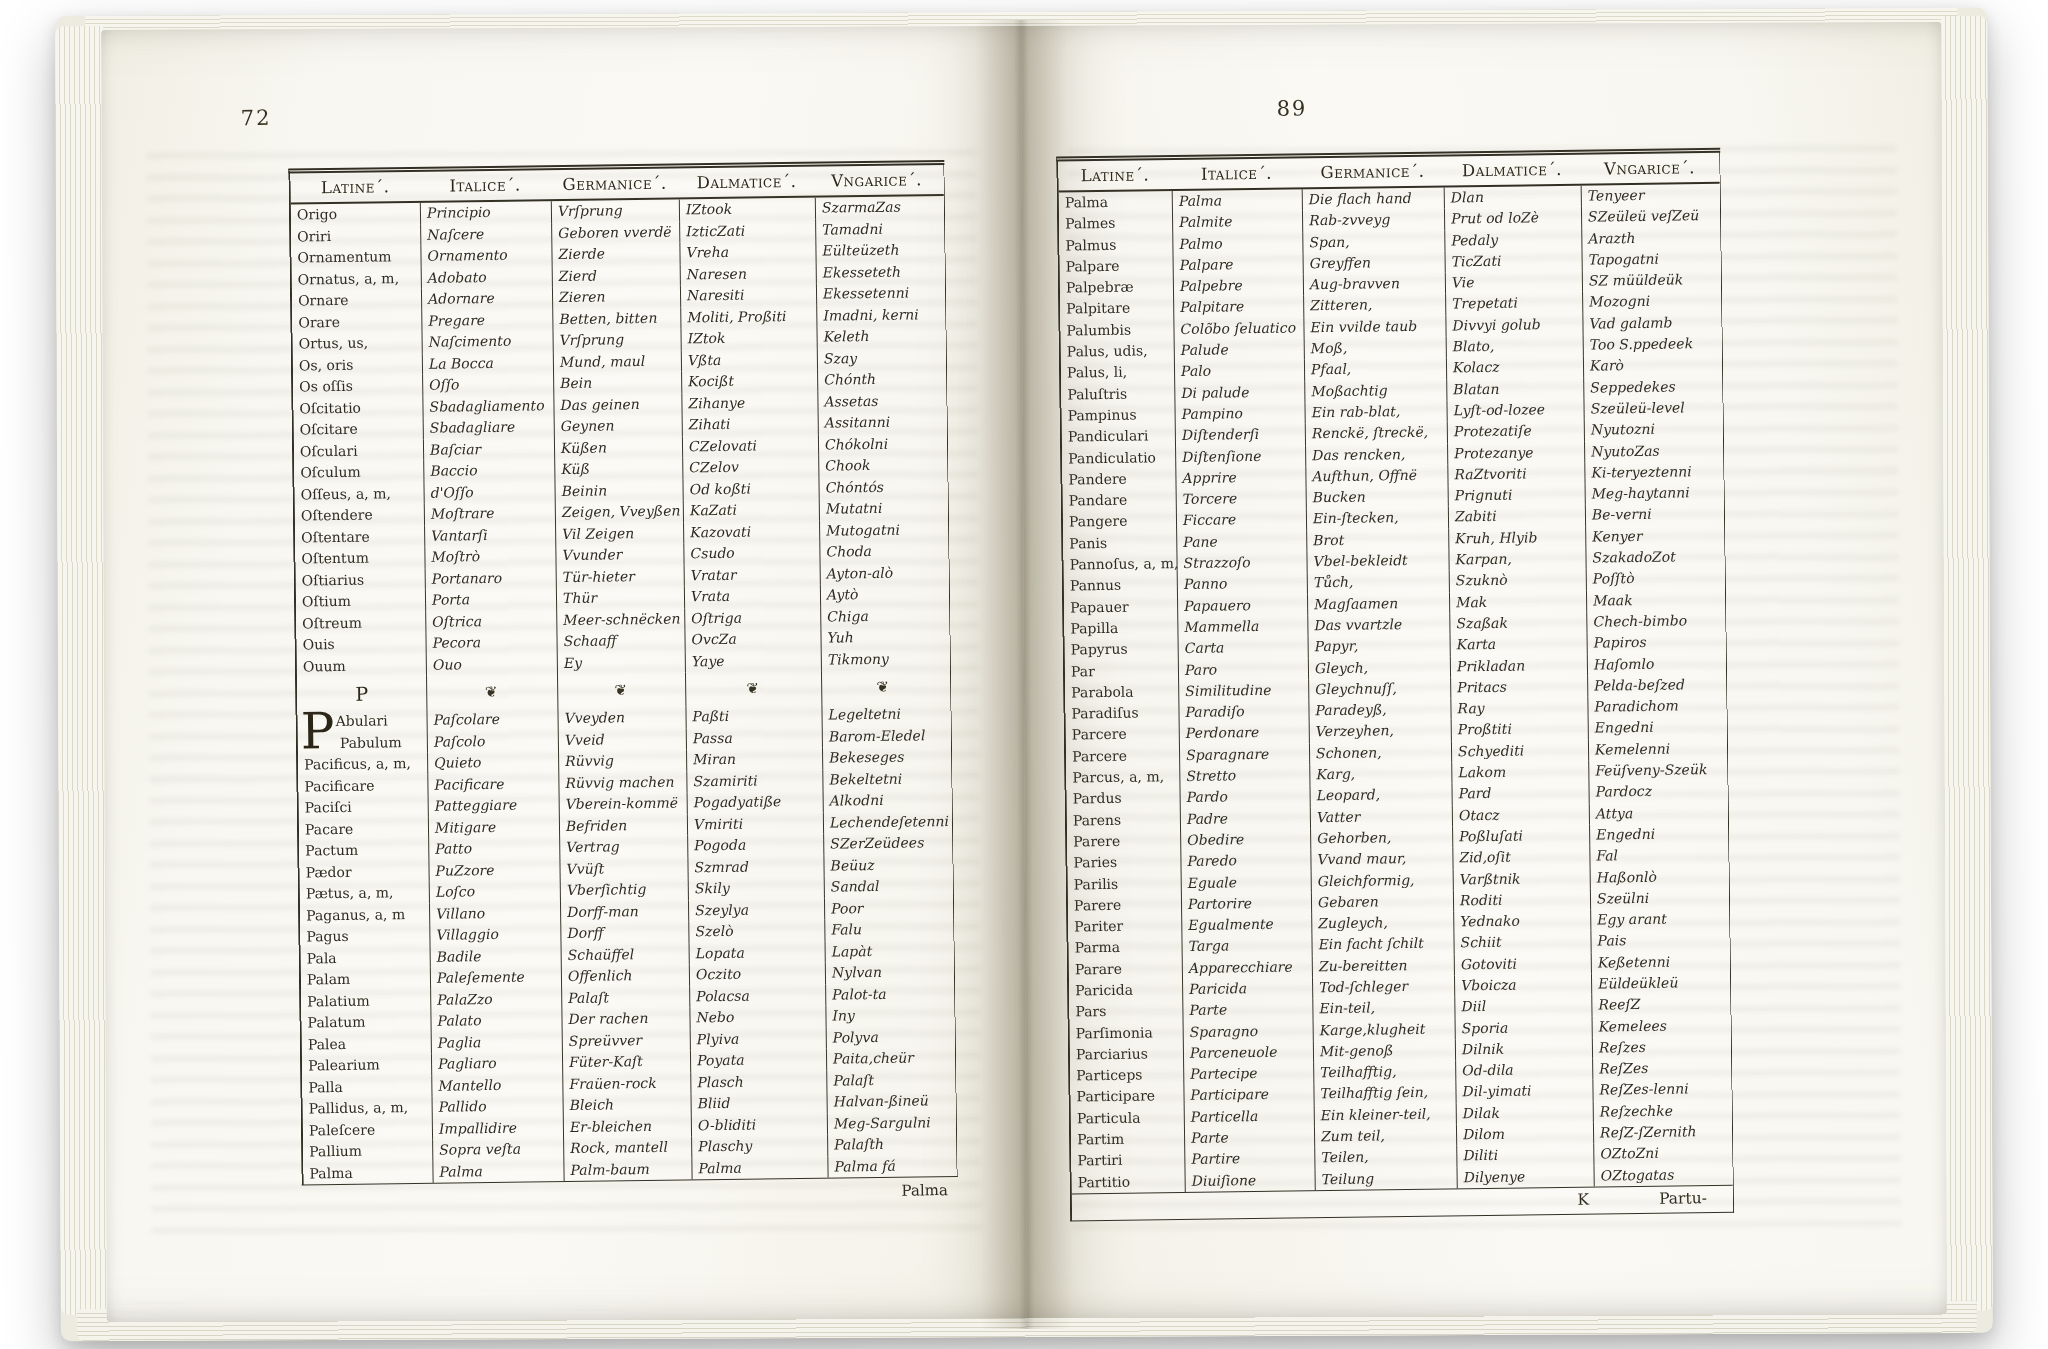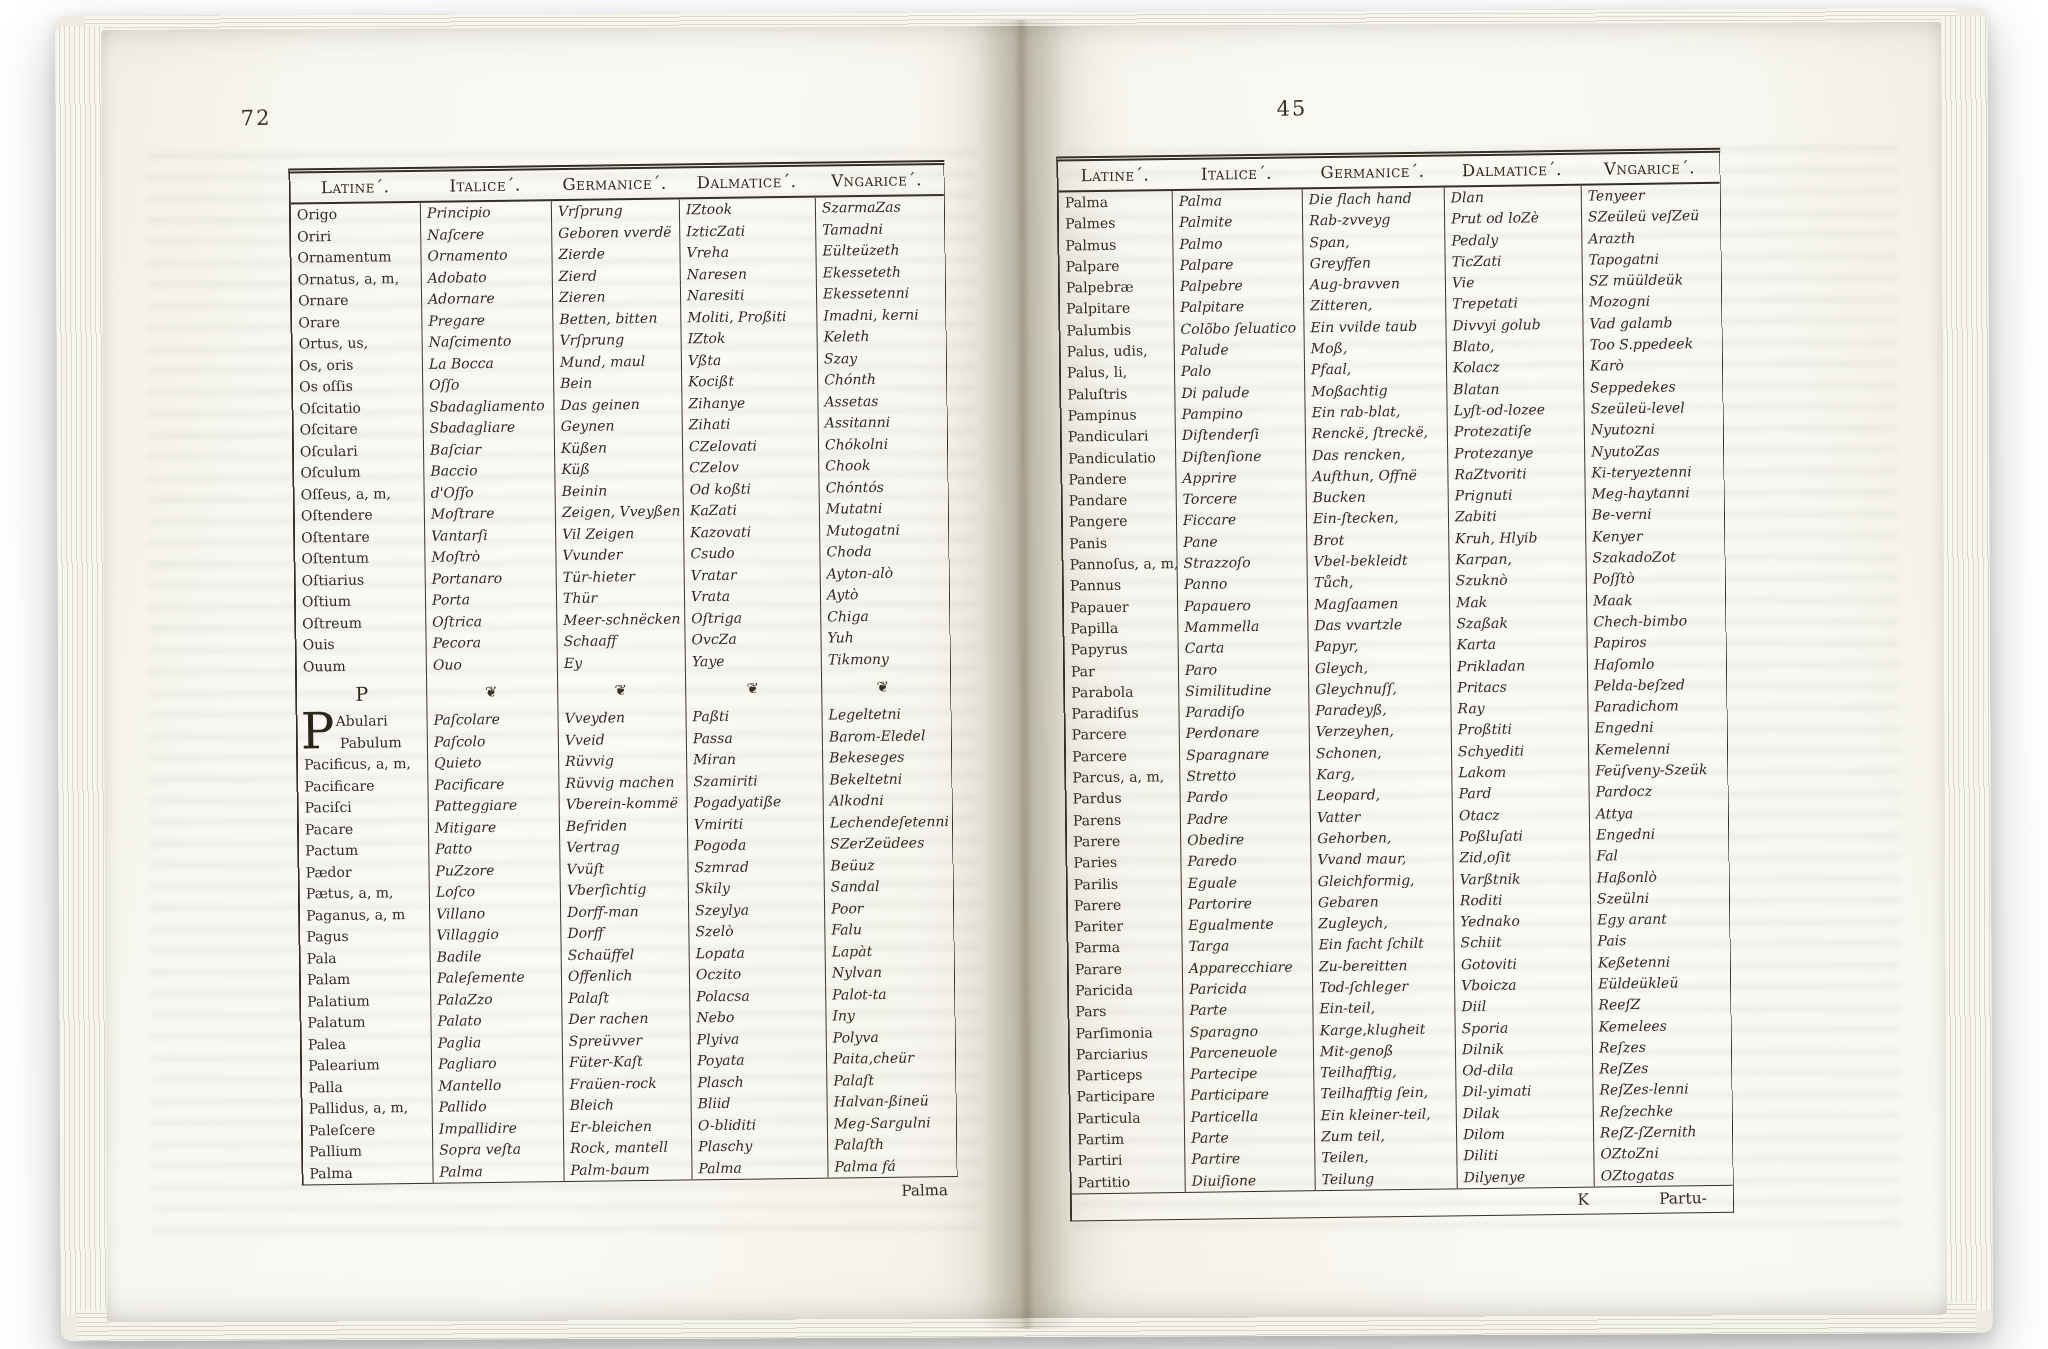--- a/index.html
+++ b/index.html
@@ -405,21 +405,21 @@
           </div>
           <div class="catchword-row">
             <span>Palma</span>
           </div>
         </div>
       </div>
     </div>
 
     <div class="page page-right">
       <div class="print">
-        <div class="pageno" style="left:260px;top:70px;">45</div>
+        <div class="pageno" style="left:260px;top:70px;">89</div>
         <div class="dict-table tableR">
           <div class="tbl-frame">
             <div class="hdr-row">
               <div class="hdr-cell">Latine´.</div>
               <div class="hdr-cell">Italice´.</div>
               <div class="hdr-cell">Germanice´.</div>
               <div class="hdr-cell">Dalmatice´.</div>
               <div class="hdr-cell">Vngarice´.</div>
             </div>
             <div class="rows">

